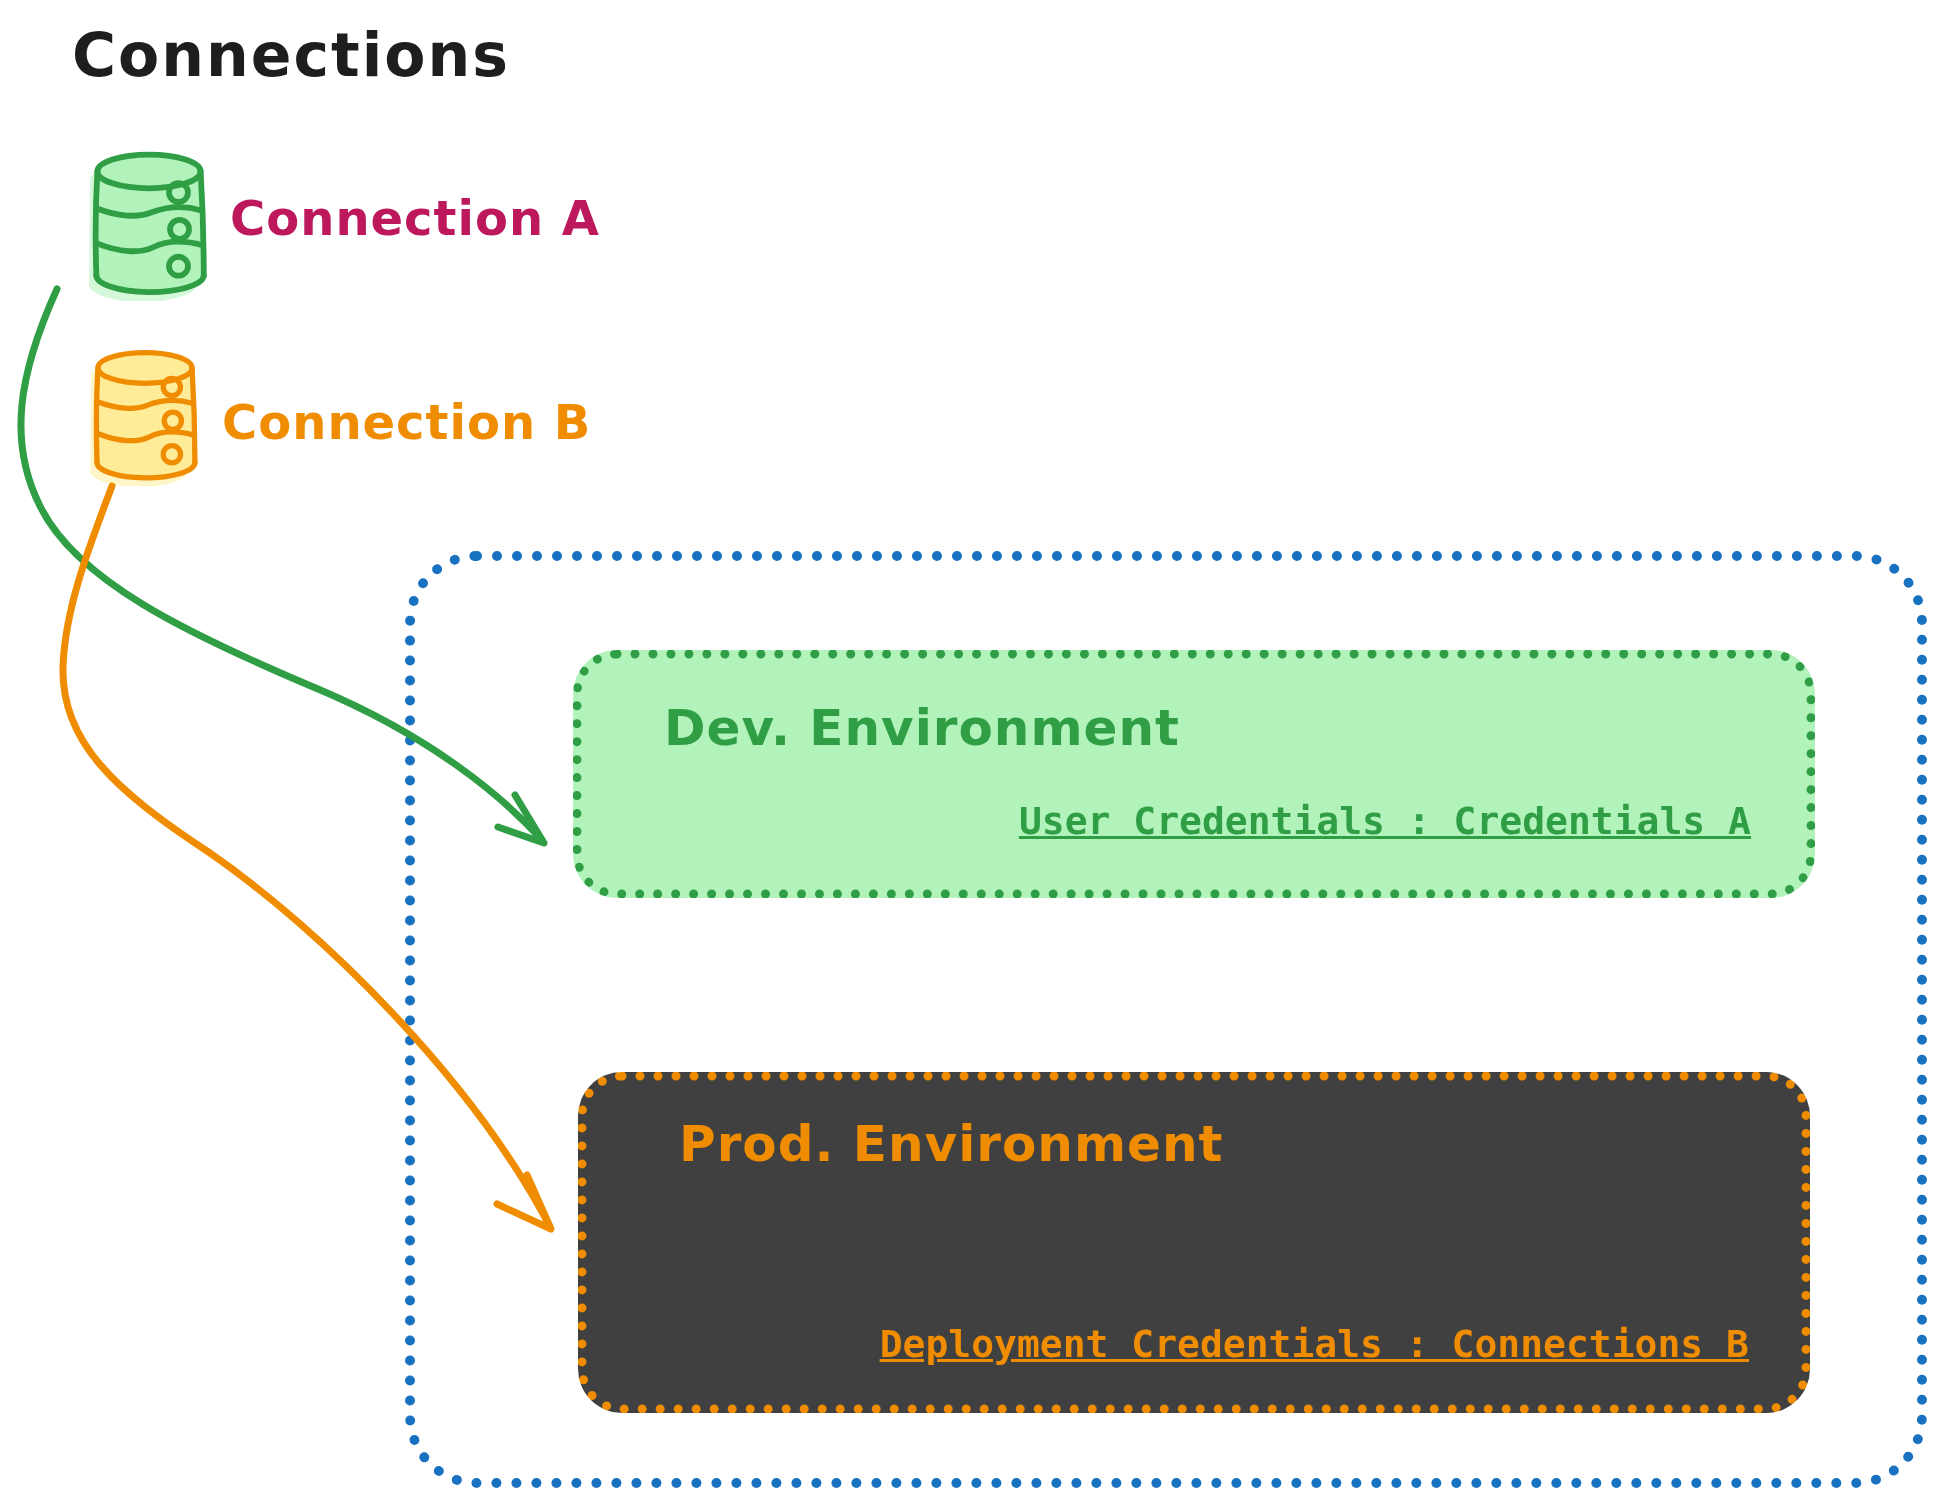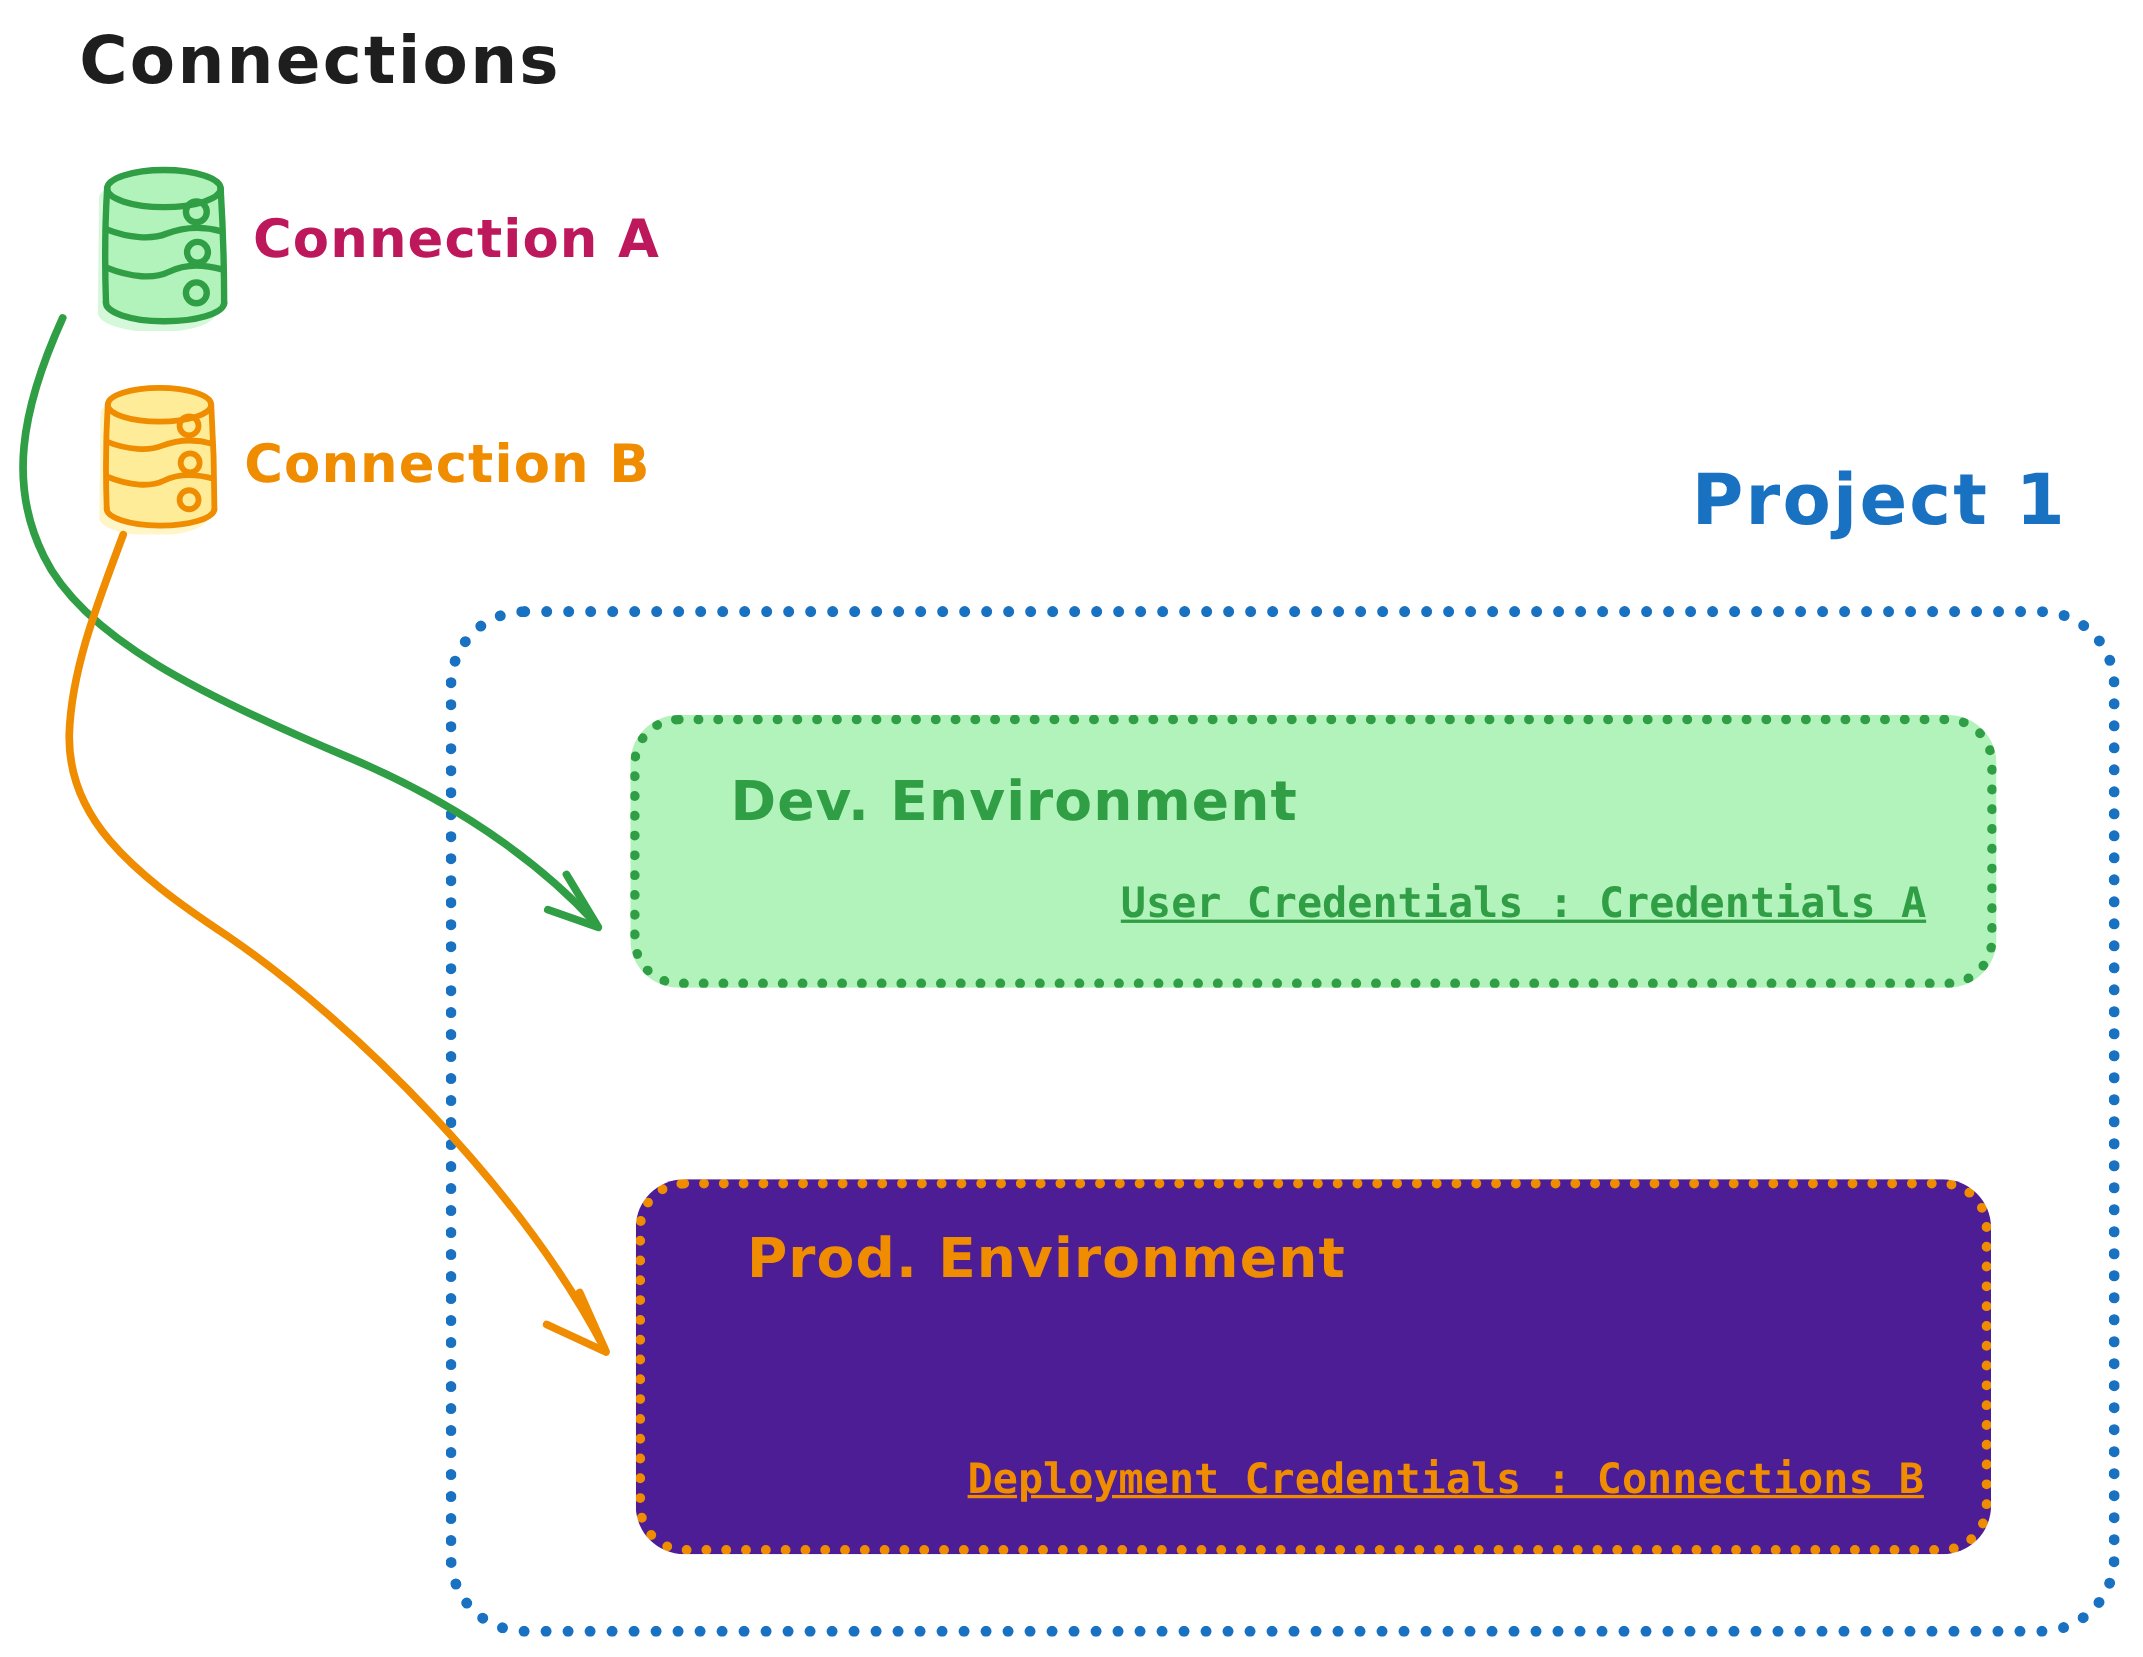--- a/index.html
+++ b/index.html
@@ -24,21 +24,21 @@
     left:405px;top:551px;width:1522px;height:937px;box-sizing:border-box;
     border:10px dotted #1971c2;border-radius:72px;background:transparent;
   }
   .env-box{box-sizing:border-box;border-radius:44px;}
   .env-box.dev{
     left:573px;top:650px;width:1242px;height:248px;
     background:#b2f2bb;border:9px dotted #2f9e44;
   }
   .env-box.prod{
     left:578px;top:1072px;width:1232px;height:341px;
-    background:#4c1d95;border:9px dotted #f08c00;padding-left:16px;
+    background:#404040;border:9px dotted #f08c00;padding-left:16px;
   }
   .env-title{position:absolute;font-size:50px;font-weight:600;letter-spacing:1px;}
   .env-box.dev  .env-title{left:82px;top:40px;color:#2f9e44;}
   .env-box.prod .env-title{left:92px;top:34px;color:#f08c00;}
   .env-cred{
     position:absolute;font-family:"DejaVu Sans Mono",monospace;font-size:38px;font-weight:700;
     white-space:pre;
     text-decoration:underline;
   }
   .env-box.dev  .env-cred{right:55px;bottom:46px;color:#2f9e44;}
@@ -82,21 +82,20 @@
   <svg class="abs db a" viewBox="0 0 120 150">
     <use href="#db-icon"></use>
   </svg>
   <div class="abs conn-label a">Connection A</div>
 
   <svg class="abs db b" viewBox="0 0 120 150">
     <use href="#db-icon"></use>
   </svg>
   <div class="abs conn-label b">Connection B</div>
 
-  <div class="abs project-label">Project 1</div>
   <div class="abs project-box"></div>
 
   <div class="abs env-box dev">
     <div class="env-title">Dev. Environment</div>
     <div class="env-cred">User Credentials : Credentials A</div>
   </div>
 
   <div class="abs env-box prod">
     <div class="env-title">Prod. Environment</div>
     <div class="env-cred">Deployment Credentials : Connections B</div>

